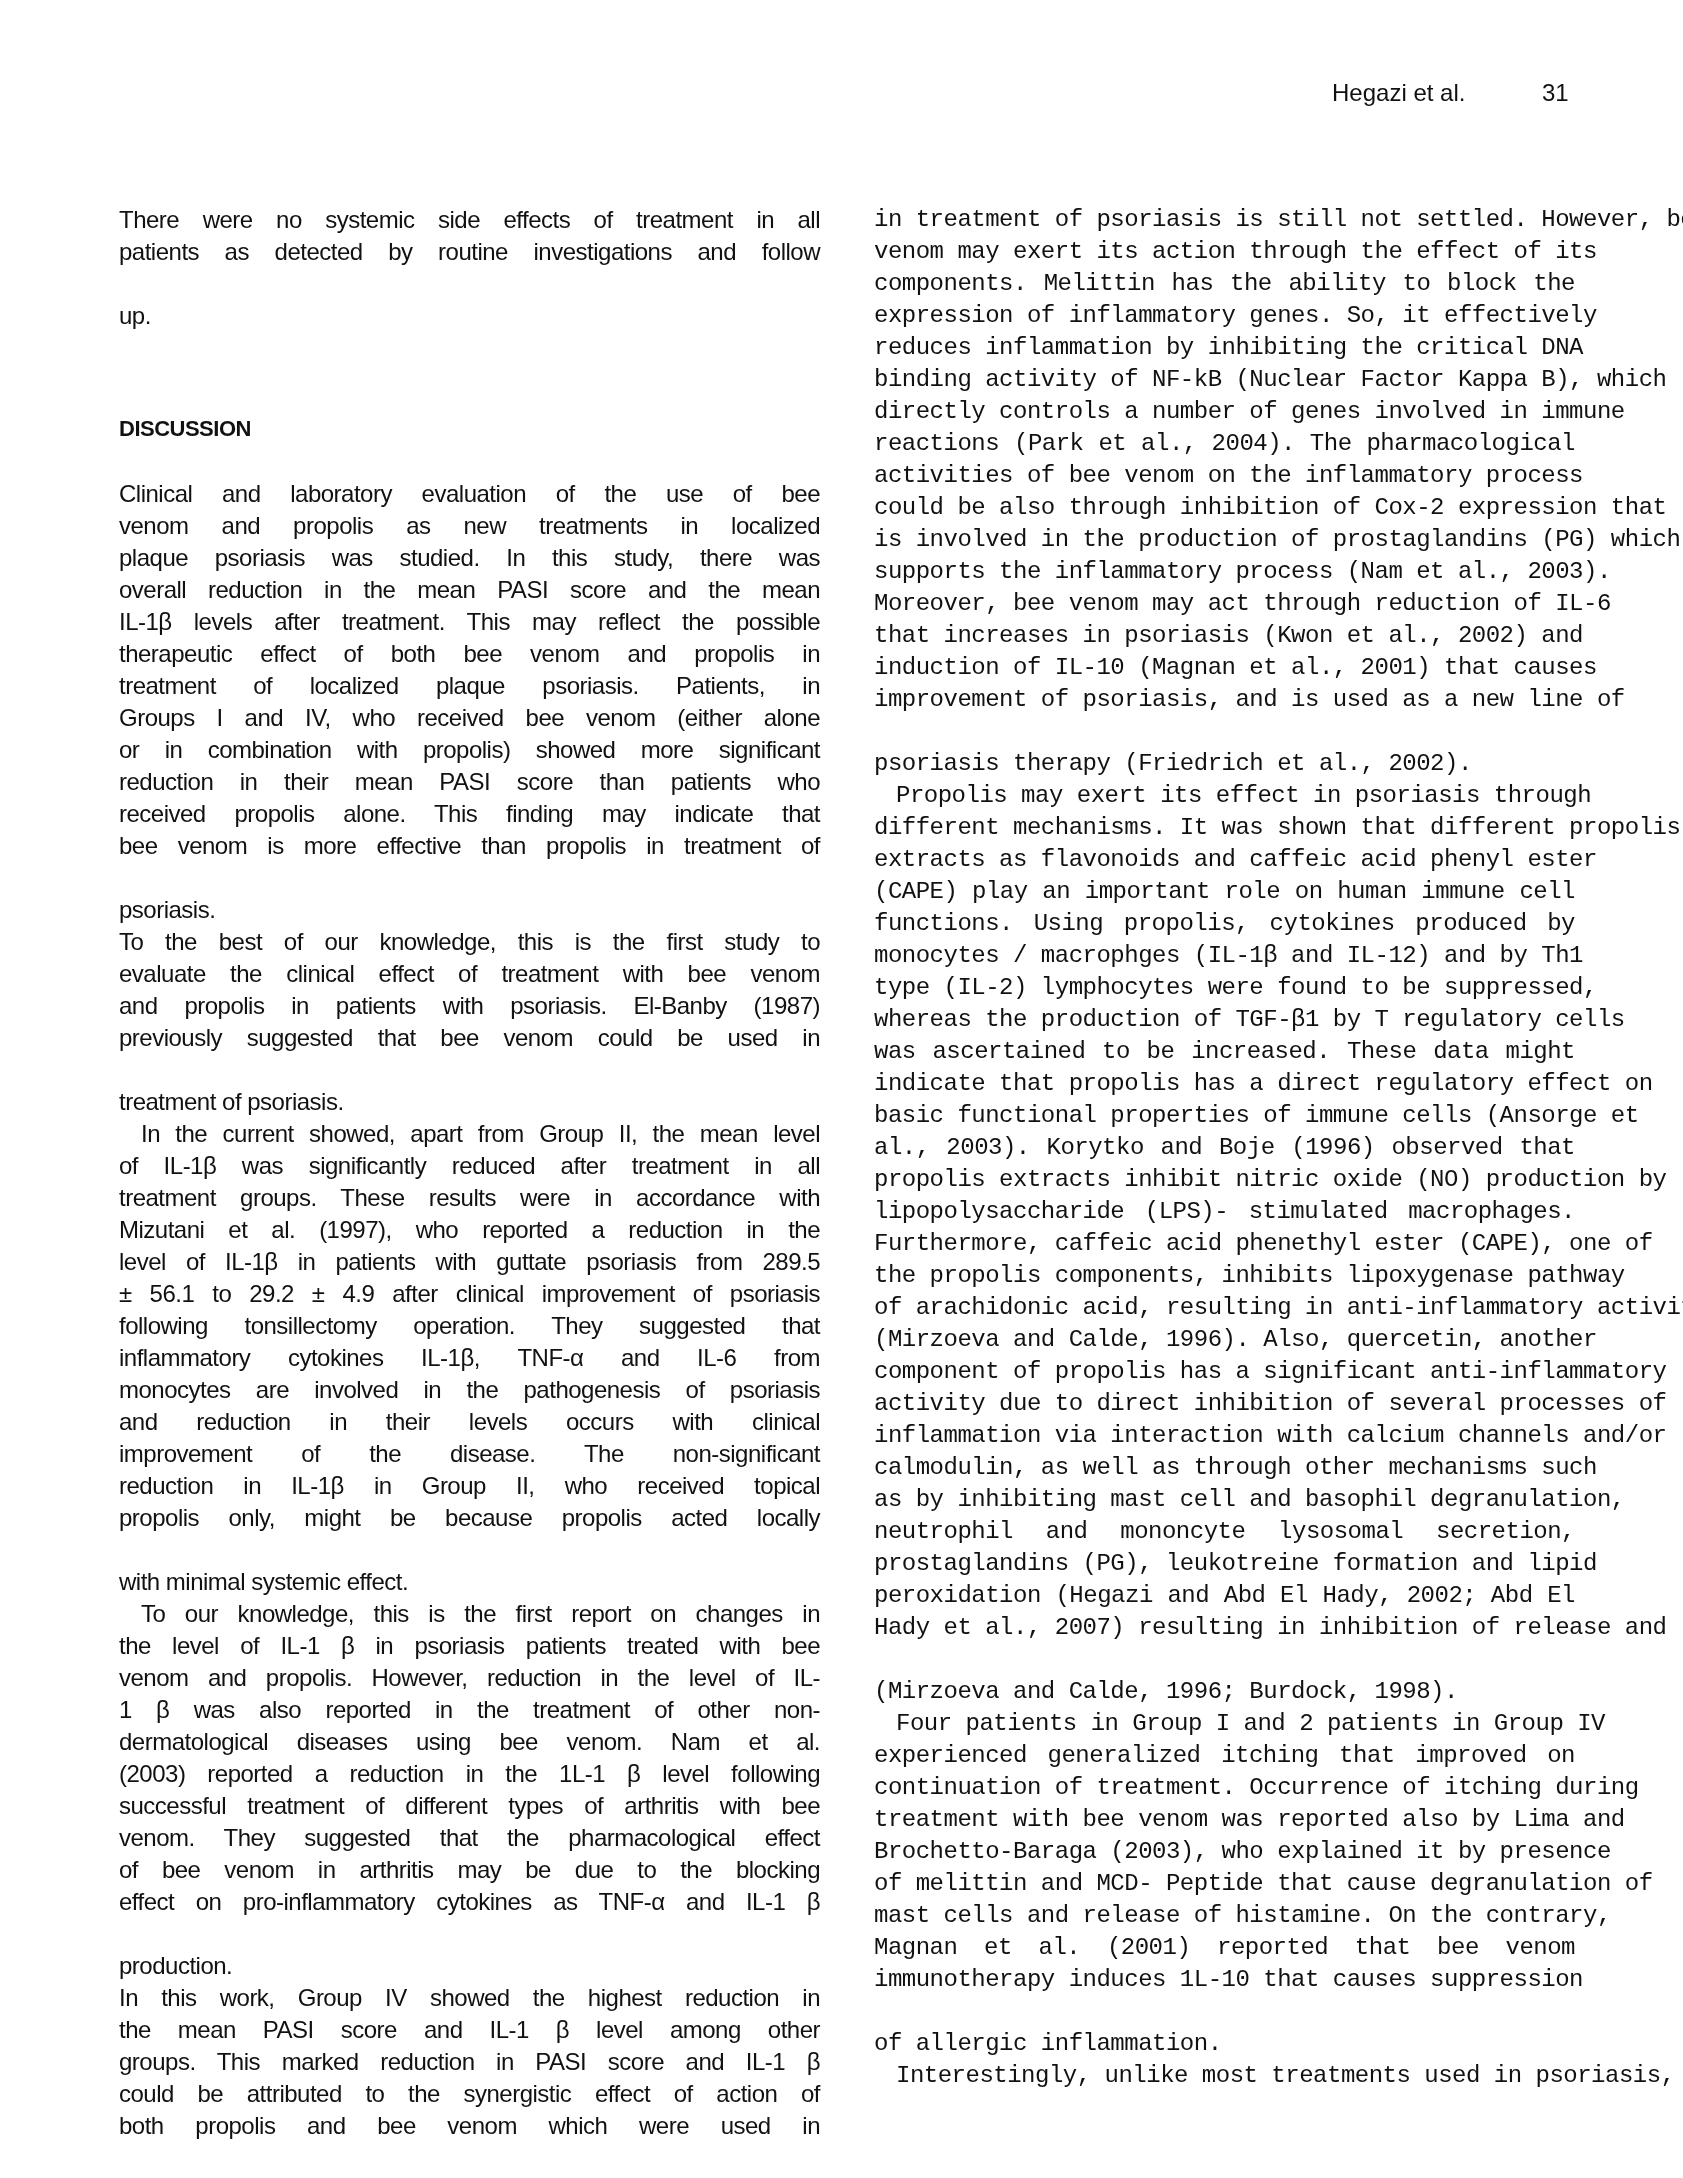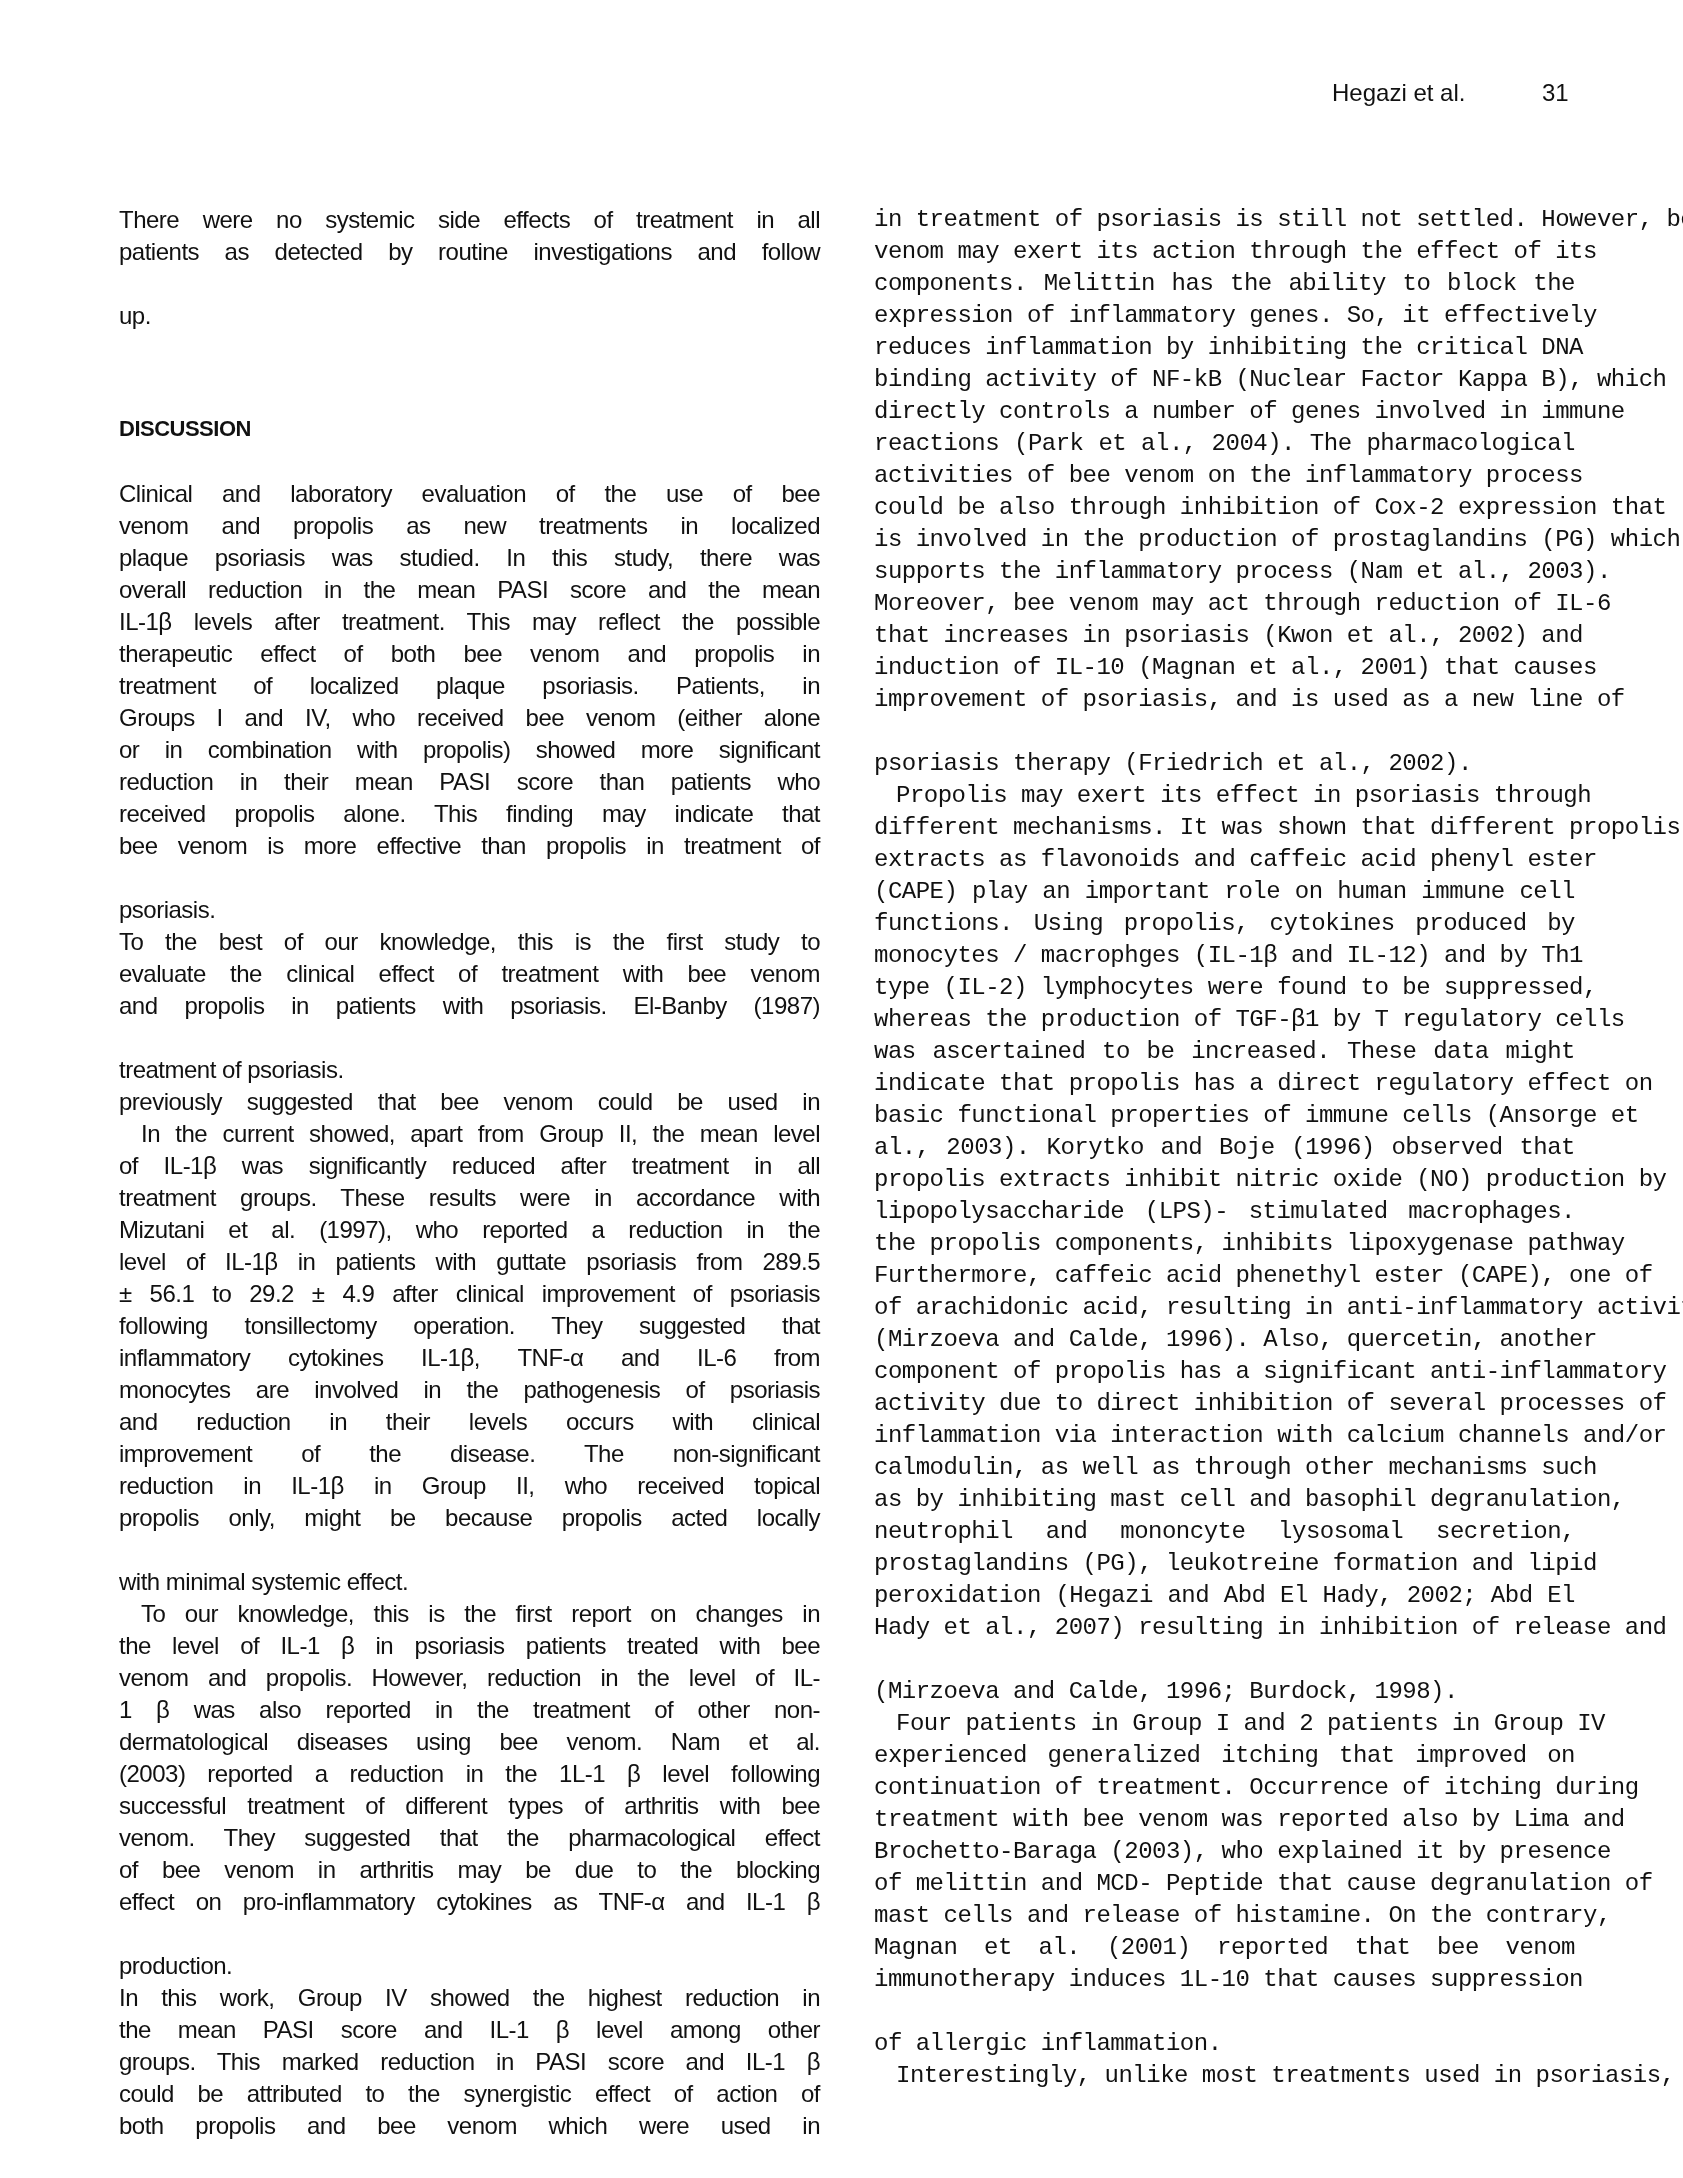--- a/index.html
+++ b/index.html
@@ -49,22 +49,22 @@
         <div class="line">or in combination with propolis) showed more significant</div>
         <div class="line">reduction in their mean PASI score than patients who</div>
         <div class="line">received propolis alone. This finding may indicate that</div>
         <div class="line">bee venom is more effective than propolis in treatment of</div>
         <div class="line last">psoriasis.</div>
       </div>
       <div>
         <div class="line">To the best of our knowledge, this is the first study to</div>
         <div class="line">evaluate the clinical effect of treatment with bee venom</div>
         <div class="line">and propolis in patients with psoriasis. El-Banby (1987)</div>
+        <div class="line">previously suggested that bee venom could be used in</div>
         <div class="line last">treatment of psoriasis.</div>
-        <div class="line">previously suggested that bee venom could be used in</div>
       </div>
       <div>
         <div class="line indent">In the current showed, apart from Group II, the mean level</div>
         <div class="line">of IL-1β was significantly reduced after treatment in all</div>
         <div class="line">treatment groups. These results were in accordance with</div>
         <div class="line">Mizutani et al. (1997), who reported a reduction in the</div>
         <div class="line">level of IL-1β in patients with guttate psoriasis from 289.5</div>
         <div class="line">± 56.1 to 29.2 ± 4.9 after clinical improvement of psoriasis</div>
         <div class="line">following tonsillectomy operation. They suggested that</div>
         <div class="line">inflammatory cytokines IL-1β, TNF-α and IL-6 from</div>
@@ -131,22 +131,22 @@
         <div class="line">functions. Using propolis, cytokines produced by</div>
         <div class="line">monocytes / macrophges (IL-1β and IL-12) and by Th1</div>
         <div class="line">type (IL-2) lymphocytes were found to be suppressed,</div>
         <div class="line">whereas the production of TGF-β1 by T regulatory cells</div>
         <div class="line">was ascertained to be increased. These data might</div>
         <div class="line">indicate that propolis has a direct regulatory effect on</div>
         <div class="line">basic functional properties of immune cells (Ansorge et</div>
         <div class="line">al., 2003). Korytko and Boje (1996) observed that</div>
         <div class="line">propolis extracts inhibit nitric oxide (NO) production by</div>
         <div class="line">lipopolysaccharide (LPS)- stimulated macrophages.</div>
+        <div class="line">Furthermore, caffeic acid phenethyl ester (CAPE), one of</div>
         <div class="line">the propolis components, inhibits lipoxygenase pathway</div>
-        <div class="line">Furthermore, caffeic acid phenethyl ester (CAPE), one of</div>
         <div class="line">of arachidonic acid, resulting in anti-inflammatory activity</div>
         <div class="line">(Mirzoeva and Calde, 1996). Also, quercetin, another</div>
         <div class="line">component of propolis has a significant anti-inflammatory</div>
         <div class="line">activity due to direct inhibition of several processes of</div>
         <div class="line">inflammation via interaction with calcium channels and/or</div>
         <div class="line">calmodulin, as well as through other mechanisms such</div>
         <div class="line">as by inhibiting mast cell and basophil degranulation,</div>
         <div class="line">neutrophil and mononcyte lysosomal secretion,</div>
         <div class="line">prostaglandins (PG), leukotreine formation and lipid</div>
         <div class="line">peroxidation (Hegazi and Abd El Hady, 2002; Abd El</div>

